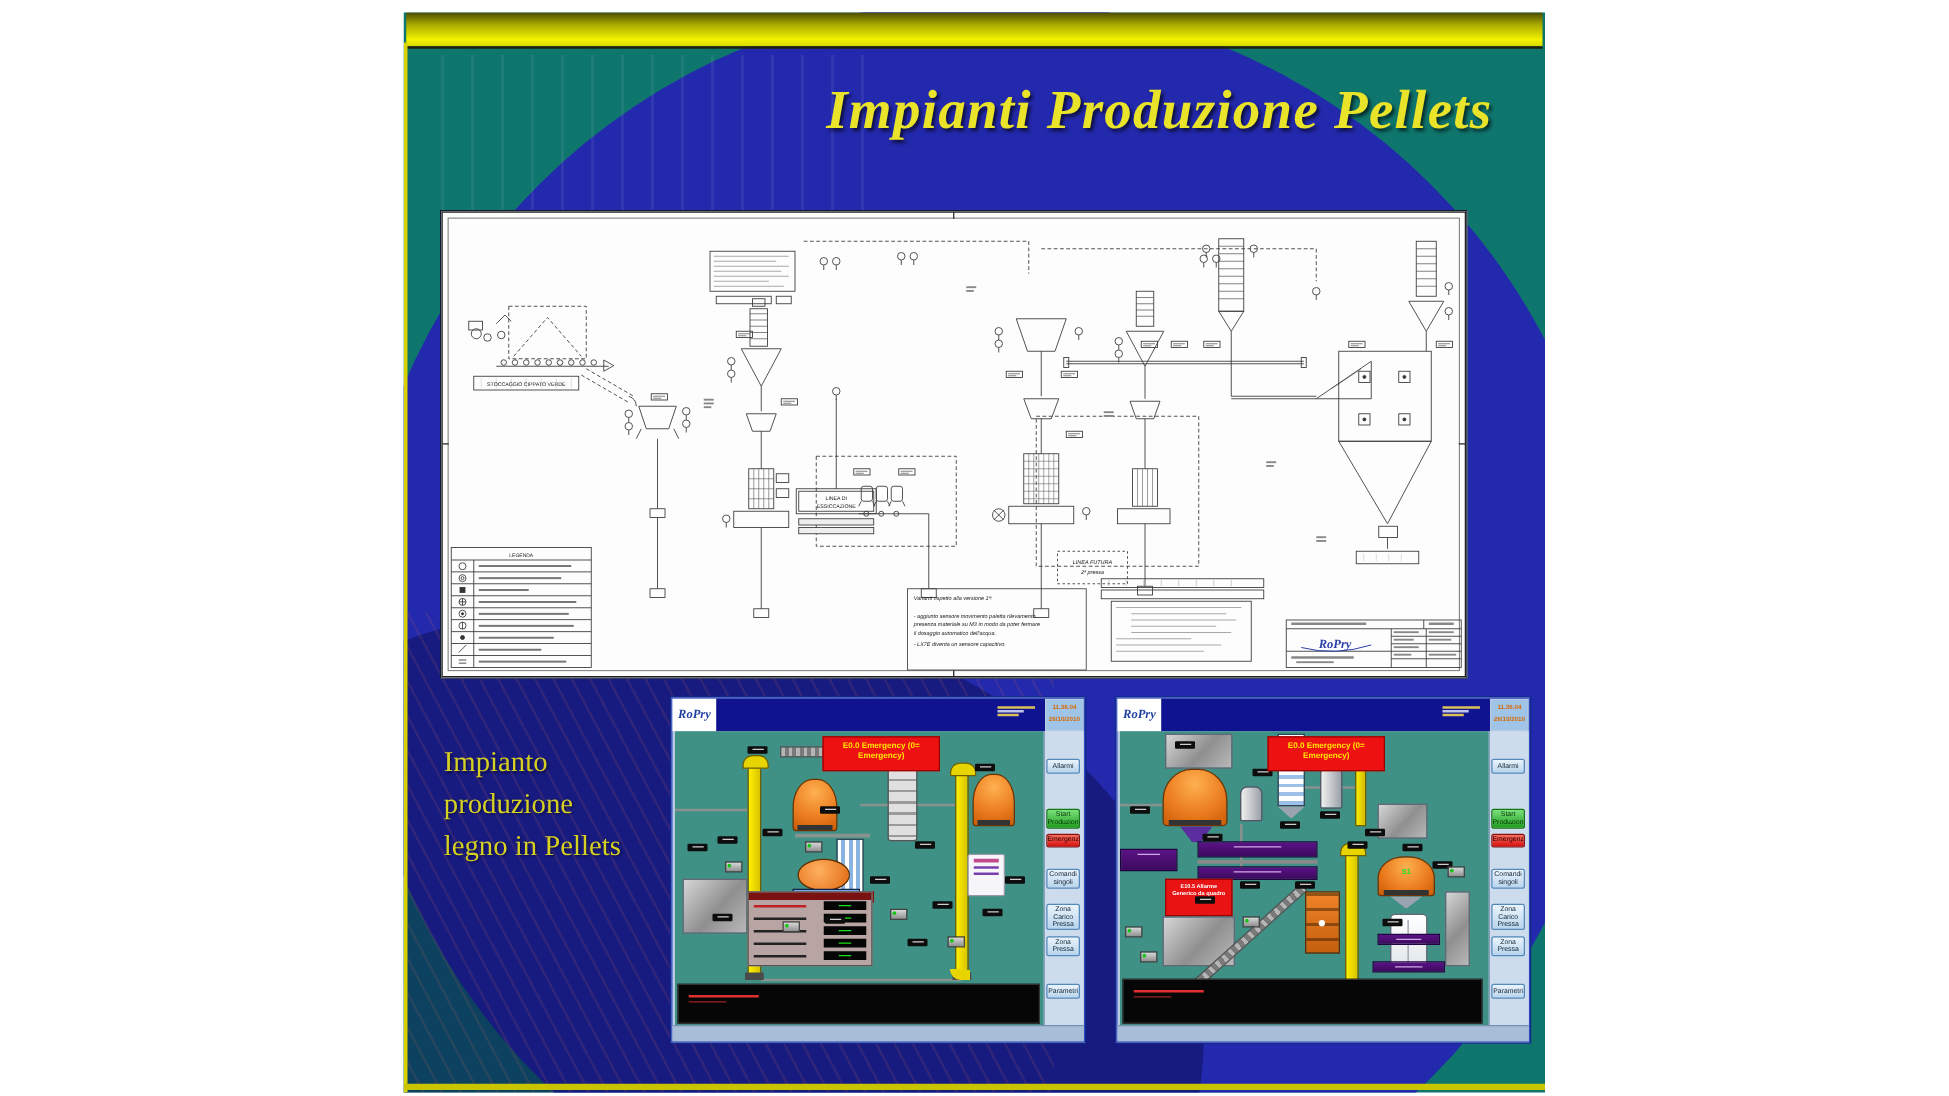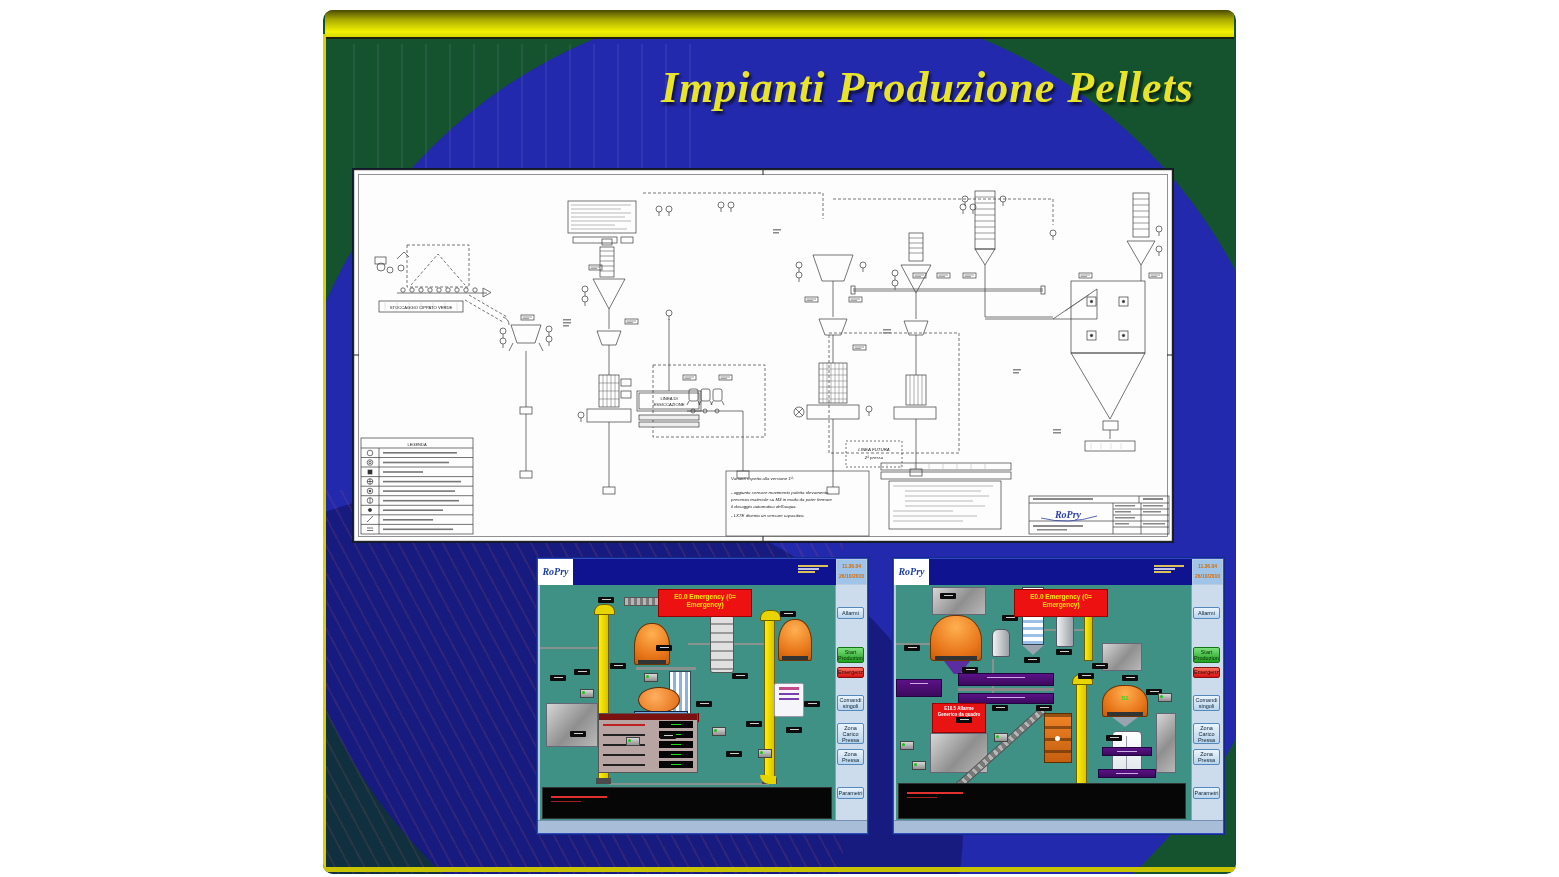--- a/index.html
+++ b/index.html
@@ -1,18 +1,18 @@
 <!DOCTYPE html>
 <html><head>
 <meta charset="utf-8">
 <style>
   html,body{margin:0;padding:0;}
   body{width:1559px;height:877px;background:#ffffff;position:relative;overflow:hidden;
        font-family:"Liberation Sans",sans-serif;}
-  .slide{position:absolute;left:323px;top:10px;width:913px;height:864px;background:#14532d;overflow:hidden;border-radius:10px;}
+  .slide{position:absolute;left:323px;top:10px;width:913px;height:864px;background:#0f766e;overflow:hidden;}
   .topbar{position:absolute;left:2px;right:2px;top:0;height:27px;
           background:linear-gradient(180deg,#4a4a00 0%,#a8a800 35%,#f2f200 80%,#d8d800 100%);
           border-bottom:2px solid #20200a;}
   .bg-circle{position:absolute;left:-40px;top:-10px;width:1010px;height:1010px;border-radius:50%;background:#2329ac;}
   .bg-dark{position:absolute;left:-260px;top:470px;width:900px;height:700px;border-radius:50%;background:#0b0b52;opacity:.5;}
   .tex-diag{position:absolute;left:0;top:480px;width:520px;height:384px;
             background:repeating-linear-gradient(62deg,rgba(170,90,90,.16) 0 2px,transparent 2px 13px);}
   .tex-vert{position:absolute;left:30px;top:34px;width:340px;height:270px;
             background:repeating-linear-gradient(90deg,rgba(190,190,230,.09) 0 2px,transparent 2px 24px);}
   .leftline{position:absolute;left:0;top:24px;bottom:0;width:3px;background:#d8d000;}
@@ -116,20 +116,25 @@
   <div class="bg-circle"></div>
   <div class="bg-dark"></div>
   <div class="tex-diag"></div>
   <div class="tex-vert"></div>
   <div class="topbar"></div>
   <div class="leftline"></div>
   <div class="bottomline"></div>
 
   <h1 class="title">Impianti Produzione Pellets</h1>
 
+  <div class="caption">
+    <div>Impianto</div>
+    <div>produzione</div>
+    <div>legno in Pellets</div>
+  </div>
 
   <div class="diagram">
   <svg viewBox="0 0 820 373" width="820" height="373">
     <defs>
       <g id="inst">
             <circle cx="0" cy="0" r="3"></circle>
             <line x1="0" y1="3" x2="0" y2="7"></line>
           </g>
       <g id="chipS">
             <rect x="0" y="0" width="13" height="5"></rect>

